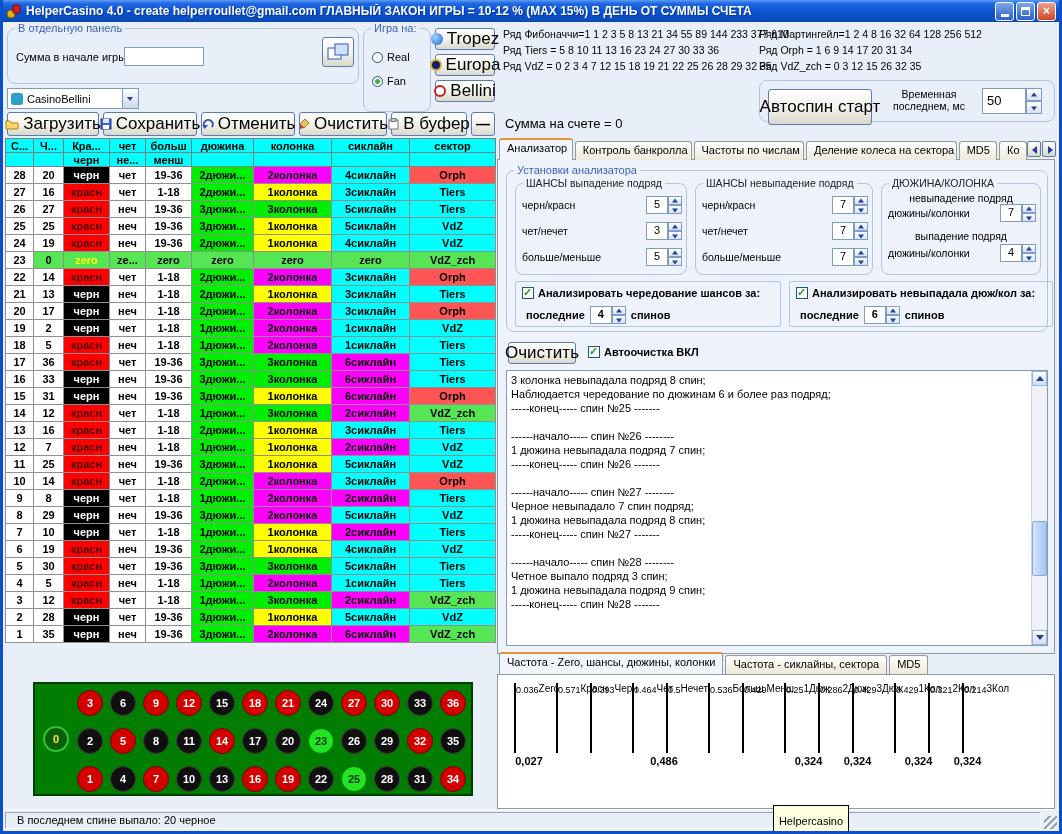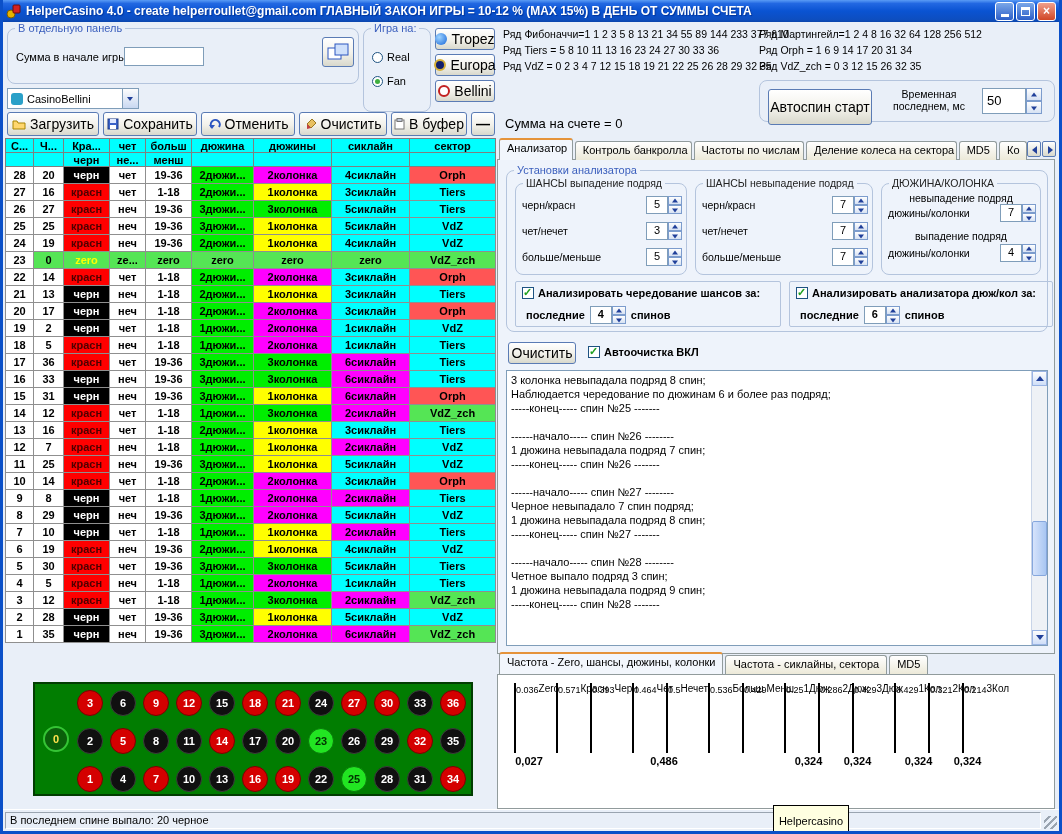--- a/index.html
+++ b/index.html
@@ -19,21 +19,21 @@
   .abs{position:absolute}
   .lbl{font-size:11px;color:#000;white-space:nowrap}
   
   .gb{position:absolute;border:1px solid #b4c4dd;border-radius:8px}
   .gb-title{position:absolute;top:-7px;left:7px;background:#e9eff8;padding:0 3px;font-size:11px;color:#3b5fbd;white-space:nowrap}
   .gb.sub>.gb-title{color:#222;font-size:10.5px}
   .main-panel .gb-title{background:#eef3fb}
   
   .btn{position:absolute;display:inline-flex;align-items:center;justify-content:center;gap:4px;
     border:1px solid #5a7bb4;border-radius:3px;background:linear-gradient(180deg,#ffffff,#f2f1ea 55%,#d8d8cc);
-    font-size:14px;font-family:"Liberation Sans",sans-serif;cursor:default;white-space:nowrap}
+    font-size:17px;font-family:"Liberation Sans",sans-serif;cursor:default;white-space:nowrap}
   .bicon{display:inline-flex;align-items:center}
   .field{position:absolute;border:1px solid #7f9db9;background:#fff;font-size:11px;padding:1px 3px;font-family:"Liberation Sans",sans-serif}
   
   .radio{width:11px;height:11px;border:1px solid #1d5281;border-radius:50%;background:#fff;display:inline-block;position:relative;vertical-align:-2px;margin-right:4px}
   .radio.sel::after{content:"";position:absolute;left:2px;top:2px;width:5px;height:5px;border-radius:50%;background:#3fae3f}
   .cb{display:inline-block;width:12px;height:12px;background:#fff;border:1px solid #1d5281;position:relative;vertical-align:-2px;margin-right:4px}
   .cb.checked::after{content:"✓";color:#21a121;font-size:11px;font-weight:bold;position:absolute;left:0;top:-2px}
   
   .combo{position:absolute;border:1px solid #7f9db9;background:#fff;display:flex;align-items:center;font-size:11px;padding-left:3px;gap:4px}
   .combo-btn{margin-left:auto;width:16px;align-self:stretch;background:linear-gradient(#fdfdfd,#c9d8f1);border-left:1px solid #7f9db9;position:relative}
@@ -96,21 +96,21 @@
   .gbot{display:flex;justify-content:space-around;font-size:11px;font-weight:bold;margin-top:2px}
   
   .board{position:absolute;left:30px;top:660px;width:440px;height:114px;background:#017d01;border:2px solid #013d01}
   .bcell{position:absolute;width:26px;height:26px;border-radius:50%;display:flex;align-items:center;justify-content:center;font-size:11px;font-weight:bold;color:#fff;cursor:default}
   .bcell.red{background:#d40000;border:1px solid #7a0000}
   .bcell.black{background:#101010;border:1px solid #3c3c3c}
   .bcell.hi{background:#22e522;color:#003300;border:1px solid #0a7a0a}
   .bcell.zero{background:#0a5f0a;border:2px solid #35c435;color:#ffe14d}
   
   .statusbar{position:absolute;left:0;right:0;bottom:0;height:22px;background:#e9eff8;border-top:1px solid #fff}
-  .status-inner{position:absolute;left:2px;top:2px;right:18px;bottom:2px;border:1px solid;border-color:#9aa4b0 #fff #fff #9aa4b0;font-size:11px;padding:1px 4px;white-space:nowrap;overflow:hidden}
+  .status-inner{position:absolute;left:2px;top:2px;right:18px;bottom:2px;border:1px solid;border-color:#9aa4b0 #fff #fff #9aa4b0;font-size:11px;padding:1px 11px;white-space:nowrap;overflow:hidden}
   .grip{position:absolute;right:2px;bottom:2px;width:13px;height:13px;
     background:repeating-linear-gradient(135deg,transparent 0 3px,#9aa4b0 3px 5px)}
   .tooltip{position:absolute;left:770px;top:783px;width:76px;height:32px;background:#ffffe1;border:1px solid #000;font-size:11px;display:flex;align-items:center;justify-content:center;z-index:9}
   .series-line{position:absolute;font-size:10.5px;white-space:nowrap}
   .balance{position:absolute;font-size:13px;font-weight:normal}
   .delay-label{position:absolute;font-size:10.5px;text-align:center;line-height:12px}
   .minusbtn{font-size:14px;font-weight:bold}
 </style>
 </head>
 <body>
@@ -238,21 +238,21 @@
           <col style="width:86px">
       </colgroup>
     <thead>
           <tr>
             <th>С...</th>
             <th>Ч...</th>
             <th>Кра...</th>
             <th>чет</th>
             <th>больш</th>
             <th>дюжина</th>
-            <th>дюжины</th>
+            <th>колонка</th>
             <th>сиклайн</th>
             <th>сектор</th>
           </tr>
           <tr>
             <th></th>
             <th></th>
             <th>черн</th>
             <th>не...</th>
             <th>менш</th>
             <th></th>
@@ -751,21 +751,21 @@
                 <span class="spin-val">4</span>
                 <span class="spin-btns">
                   <span class="sb up"></span>
                   <span class="sb dn"></span>
                 </span>
               </span>
             <span>спинов</span>
             </span>
         </div>
         <div class="subpanel" style="left:282px;top:110px;width:264px;height:46px">
-          <span class="cbrow" style="left:6px;top:5px"><span class="cb checked"></span><span>Анализировать анализатора дюж/кол за:</span></span>
+          <span class="cbrow" style="left:6px;top:5px"><span class="cb checked"></span><span>Анализировать невыпадала дюж/кол за:</span></span>
           <span class="lastrow" style="left:10px;top:24px">
               <span>последние</span>
             <span class="spinner">
                 <span class="spin-val">6</span>
                 <span class="spin-btns">
                   <span class="sb up"></span>
                   <span class="sb dn"></span>
                 </span>
               </span>
             <span>спинов</span>

